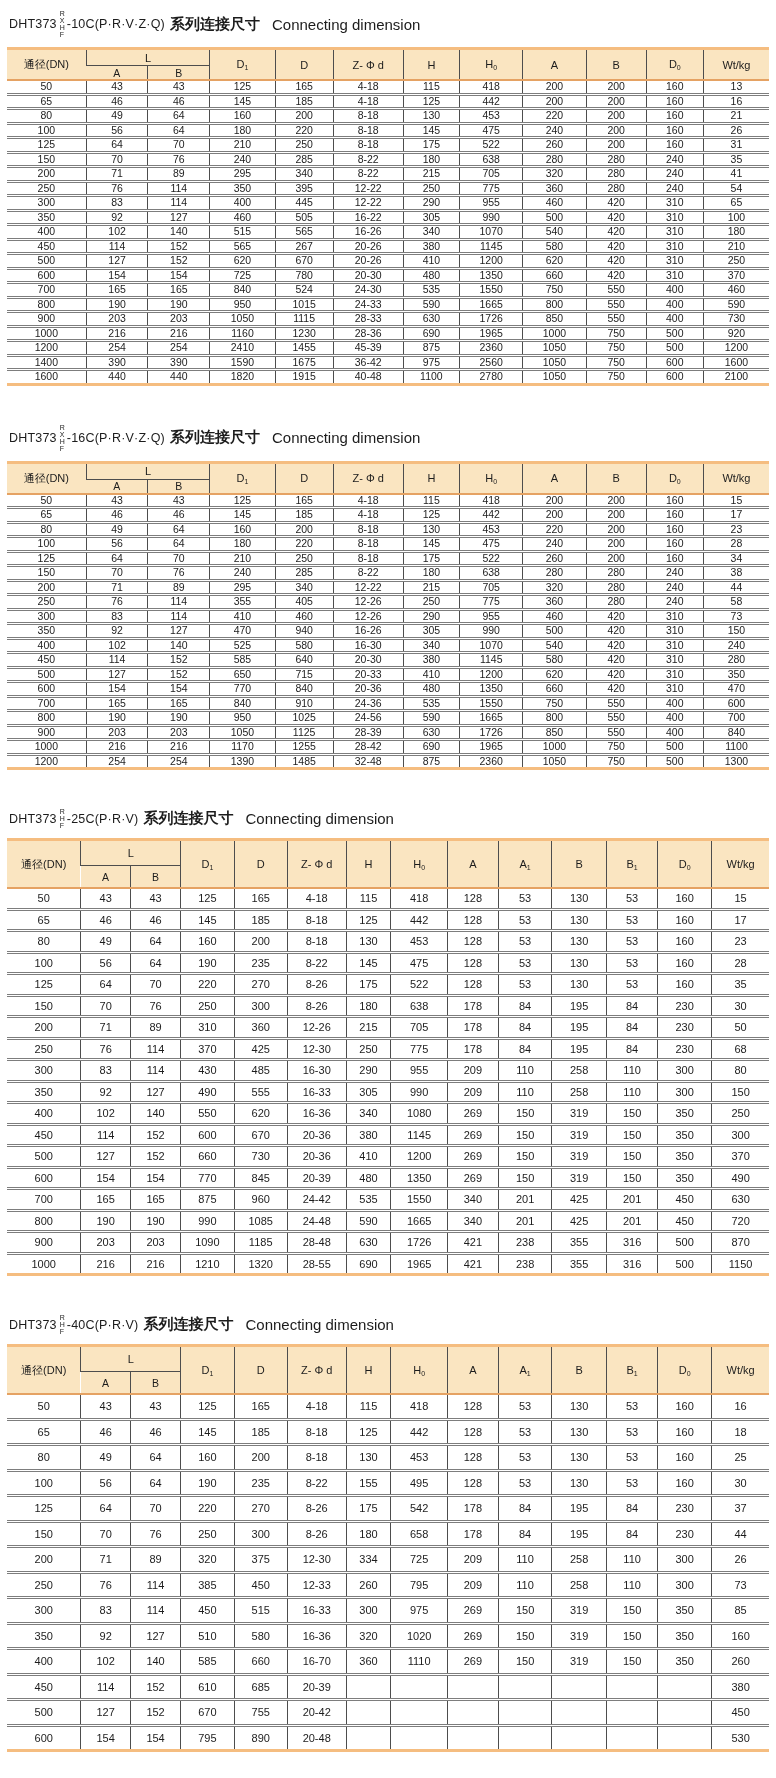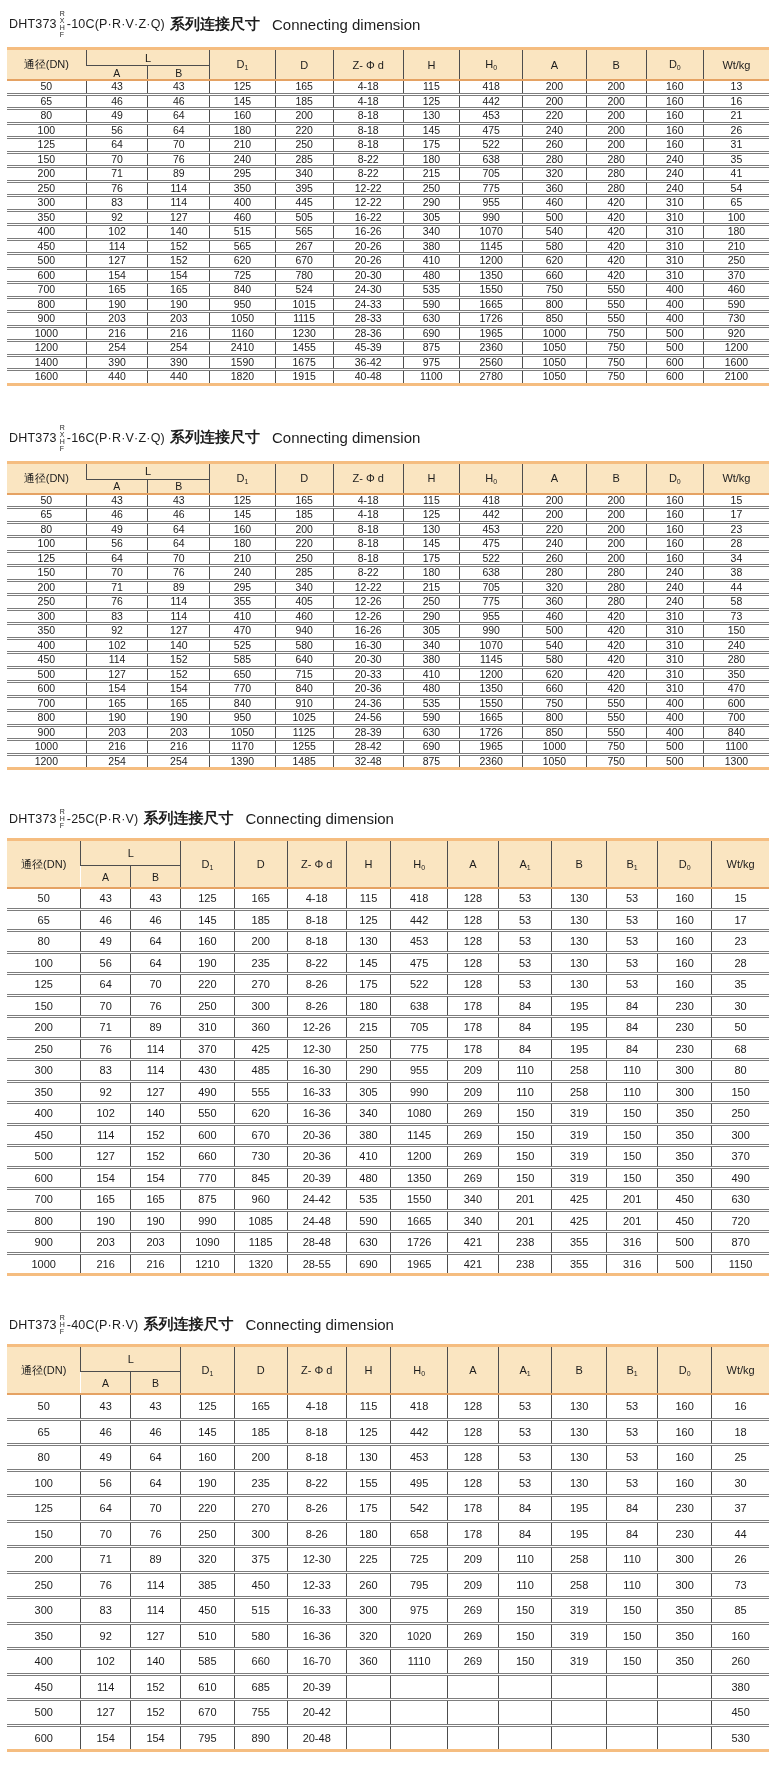--- a/index.html
+++ b/index.html
@@ -1232,21 +1232,21 @@
             <td>230</td>
             <td>44</td>
           </tr>
           <tr>
             <td>200</td>
             <td>71</td>
             <td>89</td>
             <td>320</td>
             <td>375</td>
             <td>12-30</td>
-            <td>225</td>
+            <td>334</td>
             <td>725</td>
             <td>209</td>
             <td>110</td>
             <td>258</td>
             <td>110</td>
             <td>300</td>
             <td>26</td>
           </tr>
           <tr>
             <td>250</td>

